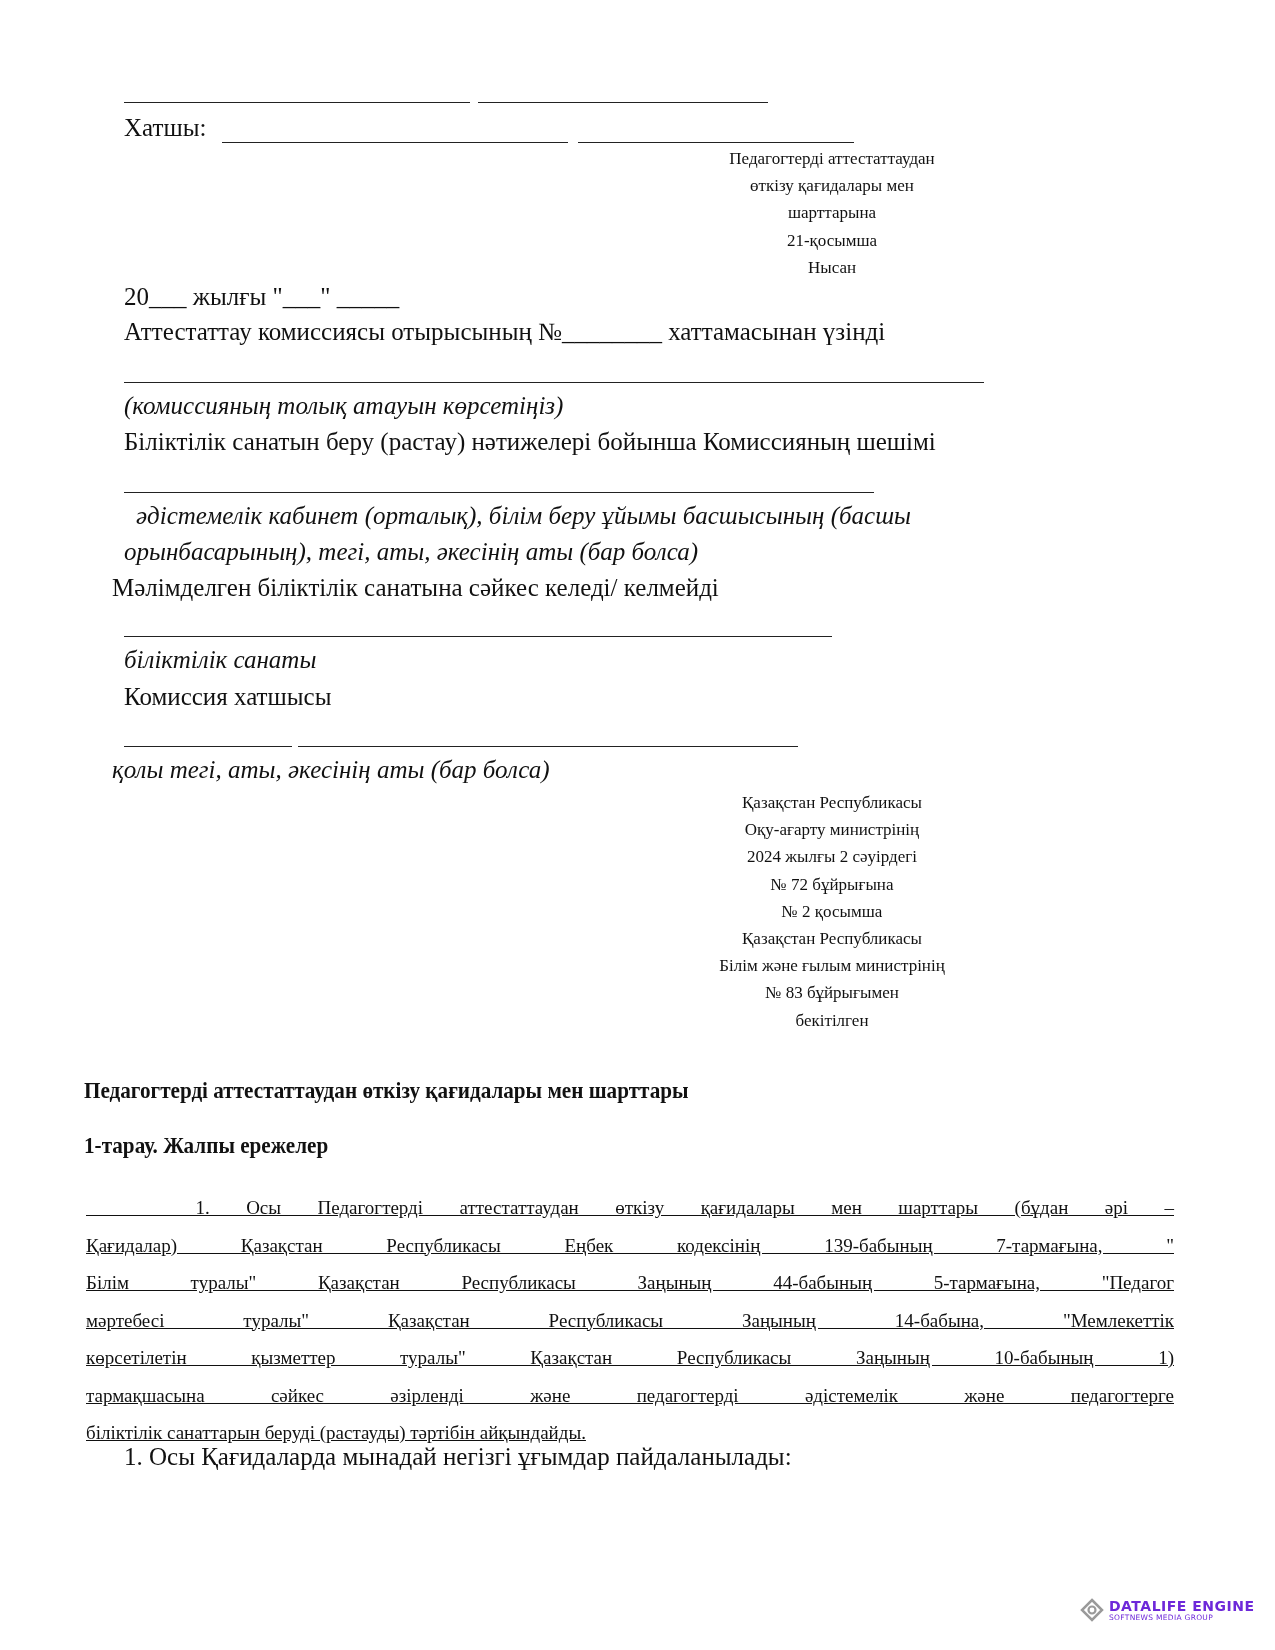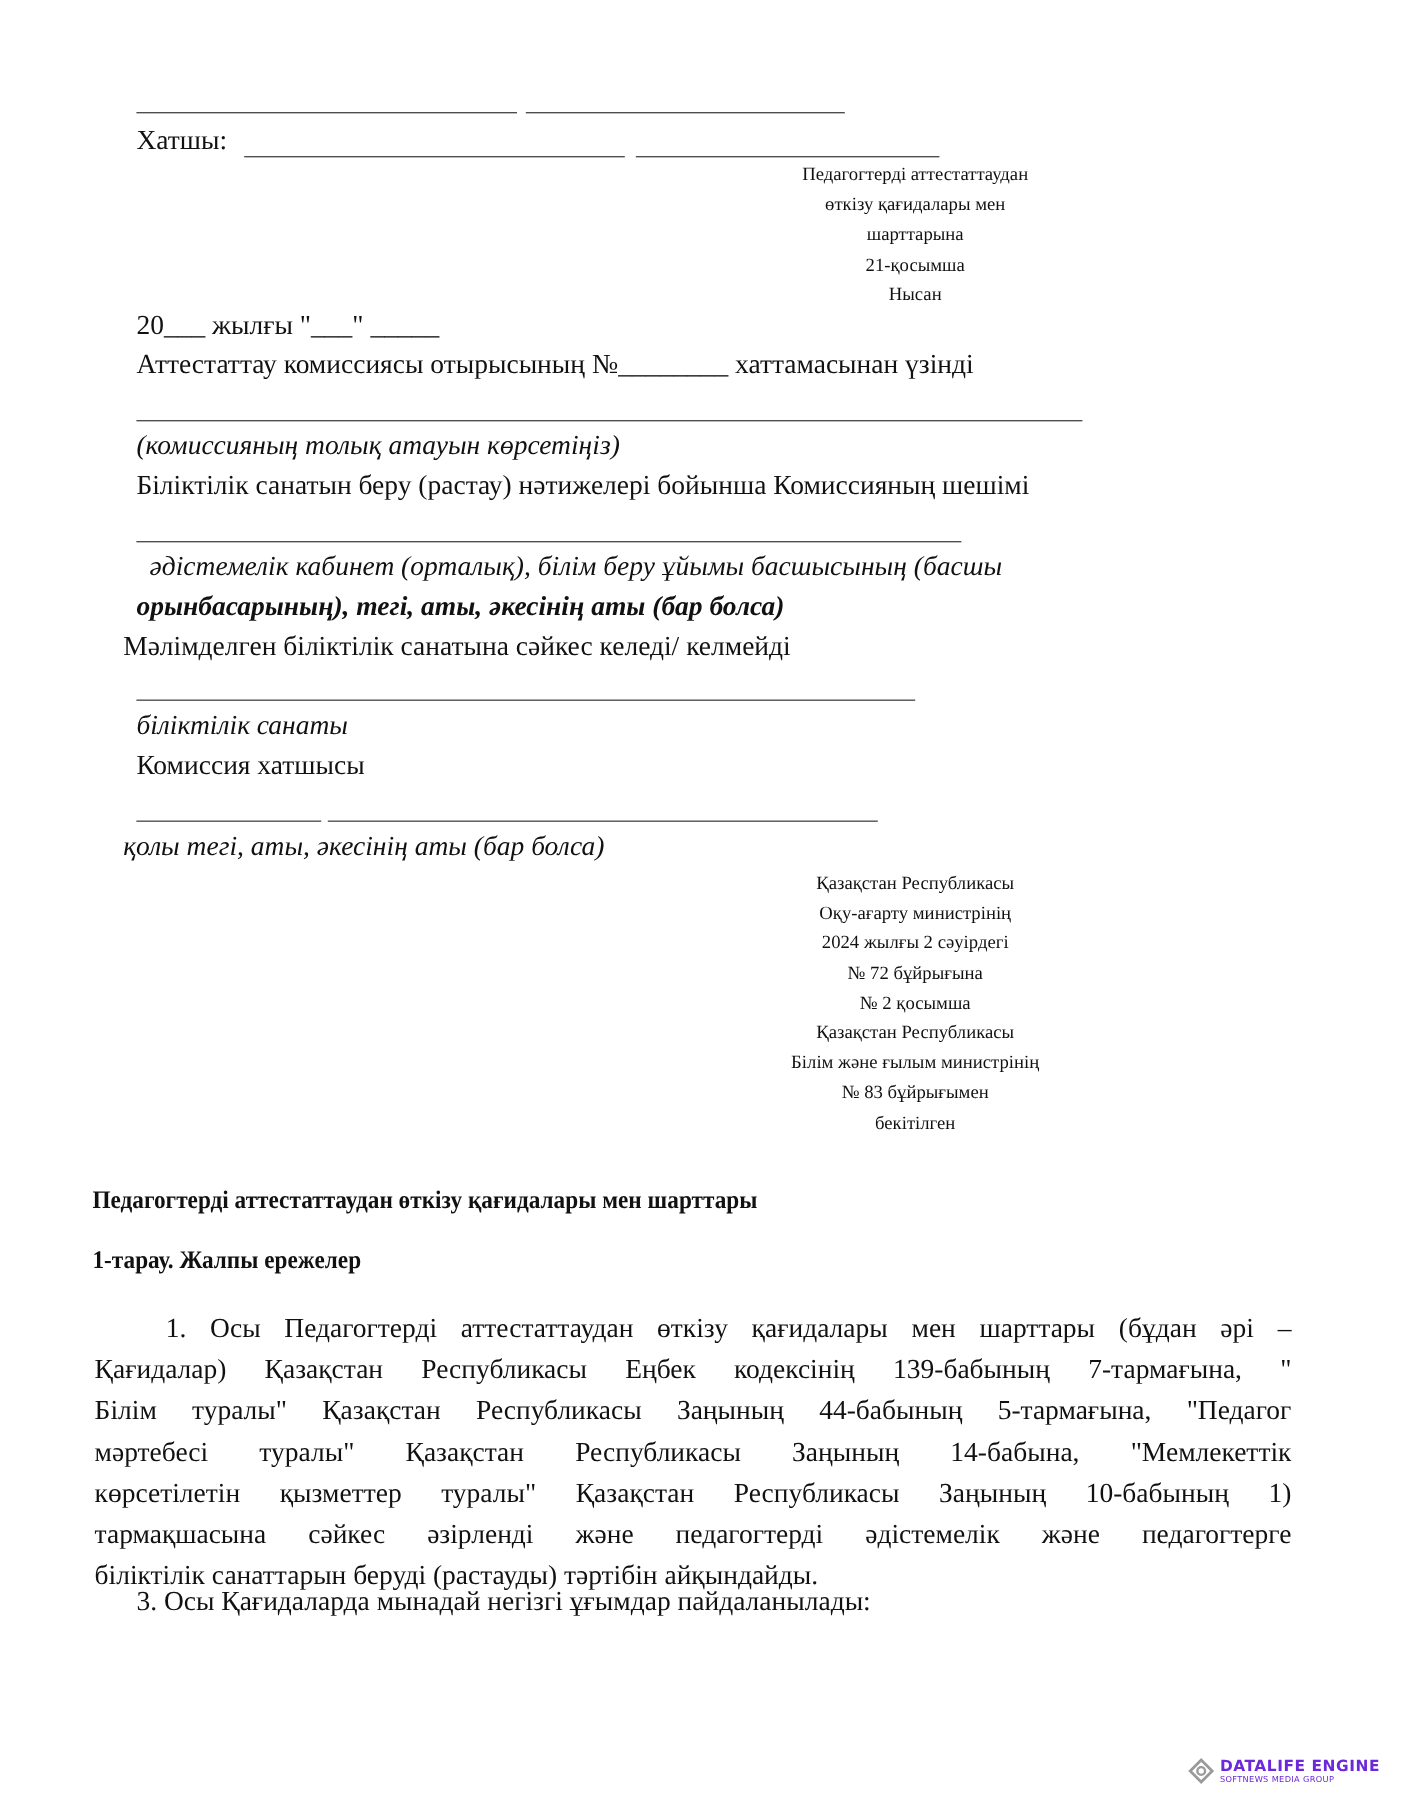--- a/index.html
+++ b/index.html
@@ -4,21 +4,21 @@
 <style>
   html, body { margin: 0; padding: 0; background: #ffffff; }
   body { width: 1275px; height: 1650px; position: relative; overflow: hidden;
          font-family: "Liberation Serif", "DejaVu Serif", serif; color: #111; }
   .abs { position: absolute; white-space: nowrap; }
   .main { font-size: 25px; }
   .italic { font-style: italic; }
   .line { position: absolute; height: 0; border-top: 1.5px solid #222; }
   .note { position: absolute; text-align: center; font-size: 17px; line-height: 27.2px; width: 320px; }
   .h { font-weight: bold; font-size: 23px; transform: scaleX(0.92); transform-origin: left; }
-  .para { position: absolute; left: 86px; width: 1088px; font-size: 25px; line-height: 37.5px; text-align: justify; }
+  .para { position: absolute; left: 86px; width: 1088px; font-size: 19px; line-height: 37.5px; text-align: justify; text-decoration: underline; }
   .para .ln { display: block; text-align: justify; text-align-last: justify; height: 37.5px; }
   .para .ln.last { text-align-last: left; }
   .wm { position: absolute; left: 1080px; top: 1598px; display: flex; align-items: center; color: #6d28d9; }
   .wm .t1 { font-family: "DejaVu Sans", sans-serif; font-weight: bold; font-size: 14px; letter-spacing: 0.5px; line-height: 14px; }
   .wm .t2 { font-family: "DejaVu Sans", sans-serif; font-size: 7.5px; letter-spacing: 0.3px; line-height: 9px; }
 </style>
 </head>
 <body>
 
 <div class="line" style="left:124px; top:102px; width:346px;"></div>
@@ -36,21 +36,21 @@
   <div>Нысан</div>
 </div>
 
 <div class="abs main" style="left:124px; top:283px;">20___ жылғы "___" _____</div>
 <div class="abs main" style="left:124px; top:318px;">Аттестаттау комиссиясы отырысының №________ хаттамасынан үзінді</div>
 <div class="line" style="left:124px; top:382px; width:860px;"></div>
 <div class="abs main italic" style="left:124px; top:392px;">(комиссияның толық атауын көрсетіңіз)</div>
 <div class="abs main" style="left:124px; top:428px;">Біліктілік санатын беру (растау) нәтижелері бойынша Комиссияның шешімі</div>
 <div class="line" style="left:124px; top:492px; width:750px;"></div>
 <div class="abs main italic" style="left:124px; top:502px;margin-left:12px;">әдістемелік кабинет (орталық), білім беру ұйымы басшысының (басшы</div>
-<div class="abs main italic" style="left:124px; top:538px;font-weight:bold;">орынбасарының), тегі, аты, әкесінің аты (бар болса)</div>
+<div class="abs main italic" style="left:124px; top:538px;">орынбасарының), тегі, аты, әкесінің аты (бар болса)</div>
 <div class="abs main" style="left:112px; top:574px;">Мәлімделген біліктілік санатына сәйкес келеді/ келмейді</div>
 <div class="line" style="left:124px; top:636px; width:708px;"></div>
 <div class="abs main italic" style="left:124px; top:646px;">біліктілік санаты</div>
 <div class="abs main" style="left:124px; top:683px;">Комиссия хатшысы</div>
 <div class="line" style="left:124px; top:746px; width:168px;"></div>
 <div class="line" style="left:298px; top:746px; width:500px;"></div>
 <div class="abs main italic" style="left:112px; top:756px;font-style:italic;">қолы тегі, аты, әкесінің аты (бар болса)</div>
 
 <div class="note" style="left:672px; top:789px;text-align:center;">
   <div>Қазақстан Республикасы</div>
@@ -69,21 +69,21 @@
 
 <div class="para" style="top:1189px;">
   <span class="ln" style="white-space:pre;">   1. Осы Педагогтерді аттестаттаудан өткізу қағидалары мен шарттары (бұдан әрі –</span>
   <span class="ln">Қағидалар) Қазақстан Республикасы Еңбек кодексінің 139-бабының 7-тармағына, "</span>
   <span class="ln">Білім туралы" Қазақстан Республикасы Заңының 44-бабының 5-тармағына, "Педагог</span>
   <span class="ln">мәртебесі туралы" Қазақстан Республикасы Заңының 14-бабына, "Мемлекеттік</span>
   <span class="ln">көрсетілетін қызметтер туралы" Қазақстан Республикасы Заңының 10-бабының 1)</span>
   <span class="ln">тармақшасына сәйкес әзірленді және педагогтерді әдістемелік және педагогтерге</span>
   <span class="ln last">біліктілік санаттарын беруді (растауды) тәртібін айқындайды.</span>
 </div>
-<div class="abs main" style="left:124px; top:1443px;">3. Осы Қағидаларда мынадай негізгі ұғымдар пайдаланылады:</div>
+<div class="abs main" style="left:124px; top:1443px;">1. Осы Қағидаларда мынадай негізгі ұғымдар пайдаланылады:</div>
 
 <div class="wm">
   <svg width="24" height="24" viewBox="0 0 24 24" style="margin-right:5px;">
     <path d="M12 2 L22 12 L12 22 L2 12 Z" fill="none" stroke="#9a9a9a" stroke-width="2.5"></path>
     <circle cx="12" cy="12" r="3.5" fill="none" stroke="#9a9a9a" stroke-width="2.2"></circle>
   </svg>
   <div>
     <div class="t1">DATALIFE ENGINE</div>
     <div class="t2">SOFTNEWS MEDIA GROUP</div>
   </div>

